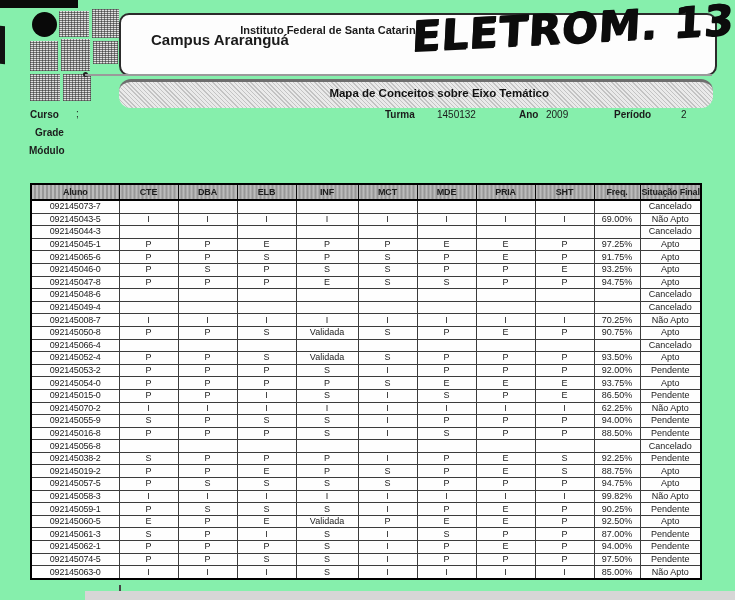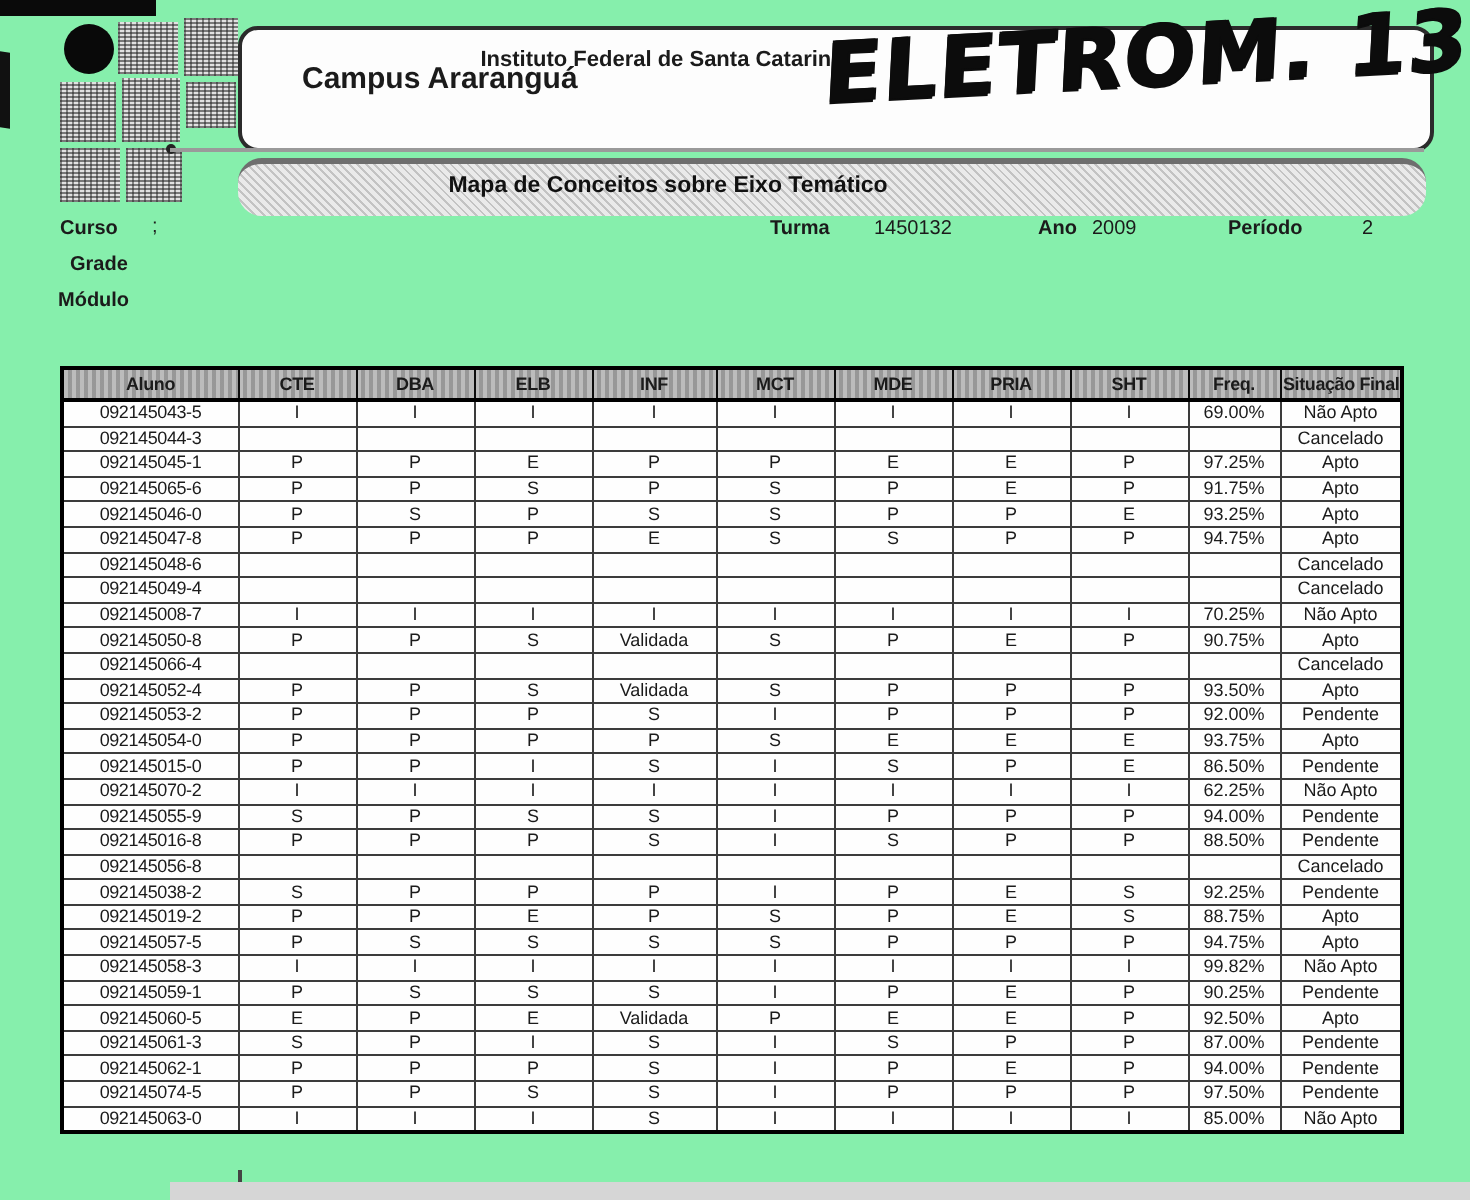--- a/index.html
+++ b/index.html
@@ -47,21 +47,21 @@
     text-shadow:1.3px 0 0 #0c0c0c, 0 1.2px 0 #0c0c0c;
   }
   
   .title-banner {
     position:absolute; left:119px; top:79px; width:594px; height:26px;
     border-radius:12px; border-top:3px solid #6e6e6e;
     background-color:#dcdcdc;
     background-image:repeating-linear-gradient(45deg, rgba(120,120,120,.25) 0 1px, rgba(255,255,255,.4) 1px 3px);
   }
   .title-banner span {
-    position:absolute; left:0; top:5px; width:430px; text-align:center;
+    position:absolute; left:0; top:5px; width:430px; text-align:right;
     font-weight:bold; font-size:11.5px; color:#111;
   }
   
   .meta span { position:absolute; font-size:10px; white-space:nowrap; }
   .m-label { font-weight:bold; }
   .curso   { left:30px;  top:109px; }
   .curso-v { left:76px;  top:108px; }
   .grade   { left:35px;  top:127px; }
   .modulo  { left:29px;  top:145px; }
   .turma   { left:385px; top:109px; }
@@ -161,20 +161,33 @@
           <th>MCT</th>
           <th>MDE</th>
           <th>PRIA</th>
           <th>SHT</th>
           <th>Freq.</th>
           <th>Situação Final</th>
         </tr>
     </thead>
     <tbody id="tbody">
         <tr>
+          <td class="c-aluno">092145073-7</td>
+          <td></td>
+          <td></td>
+          <td></td>
+          <td></td>
+          <td></td>
+          <td></td>
+          <td></td>
+          <td></td>
+          <td class="c-freq"></td>
+          <td class="c-sit">Cancelado</td>
+        </tr>
+        <tr>
           <td class="c-aluno">092145043-5</td>
           <td>I</td>
           <td>I</td>
           <td>I</td>
           <td>I</td>
           <td>I</td>
           <td>I</td>
           <td>I</td>
           <td>I</td>
           <td class="c-freq">69.00%</td>

